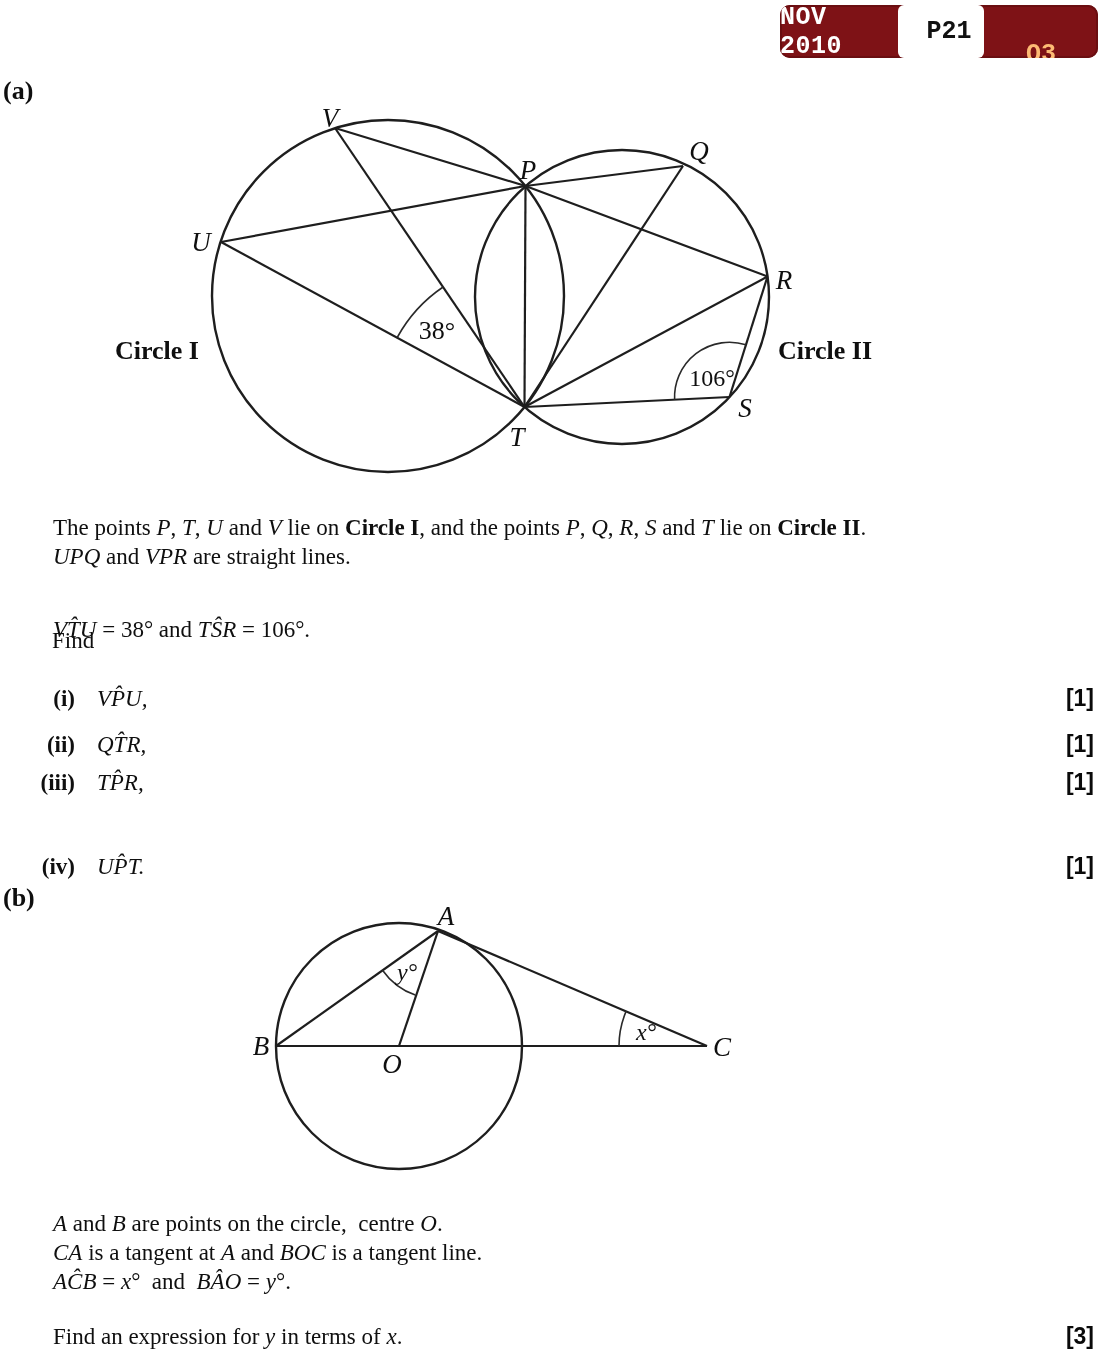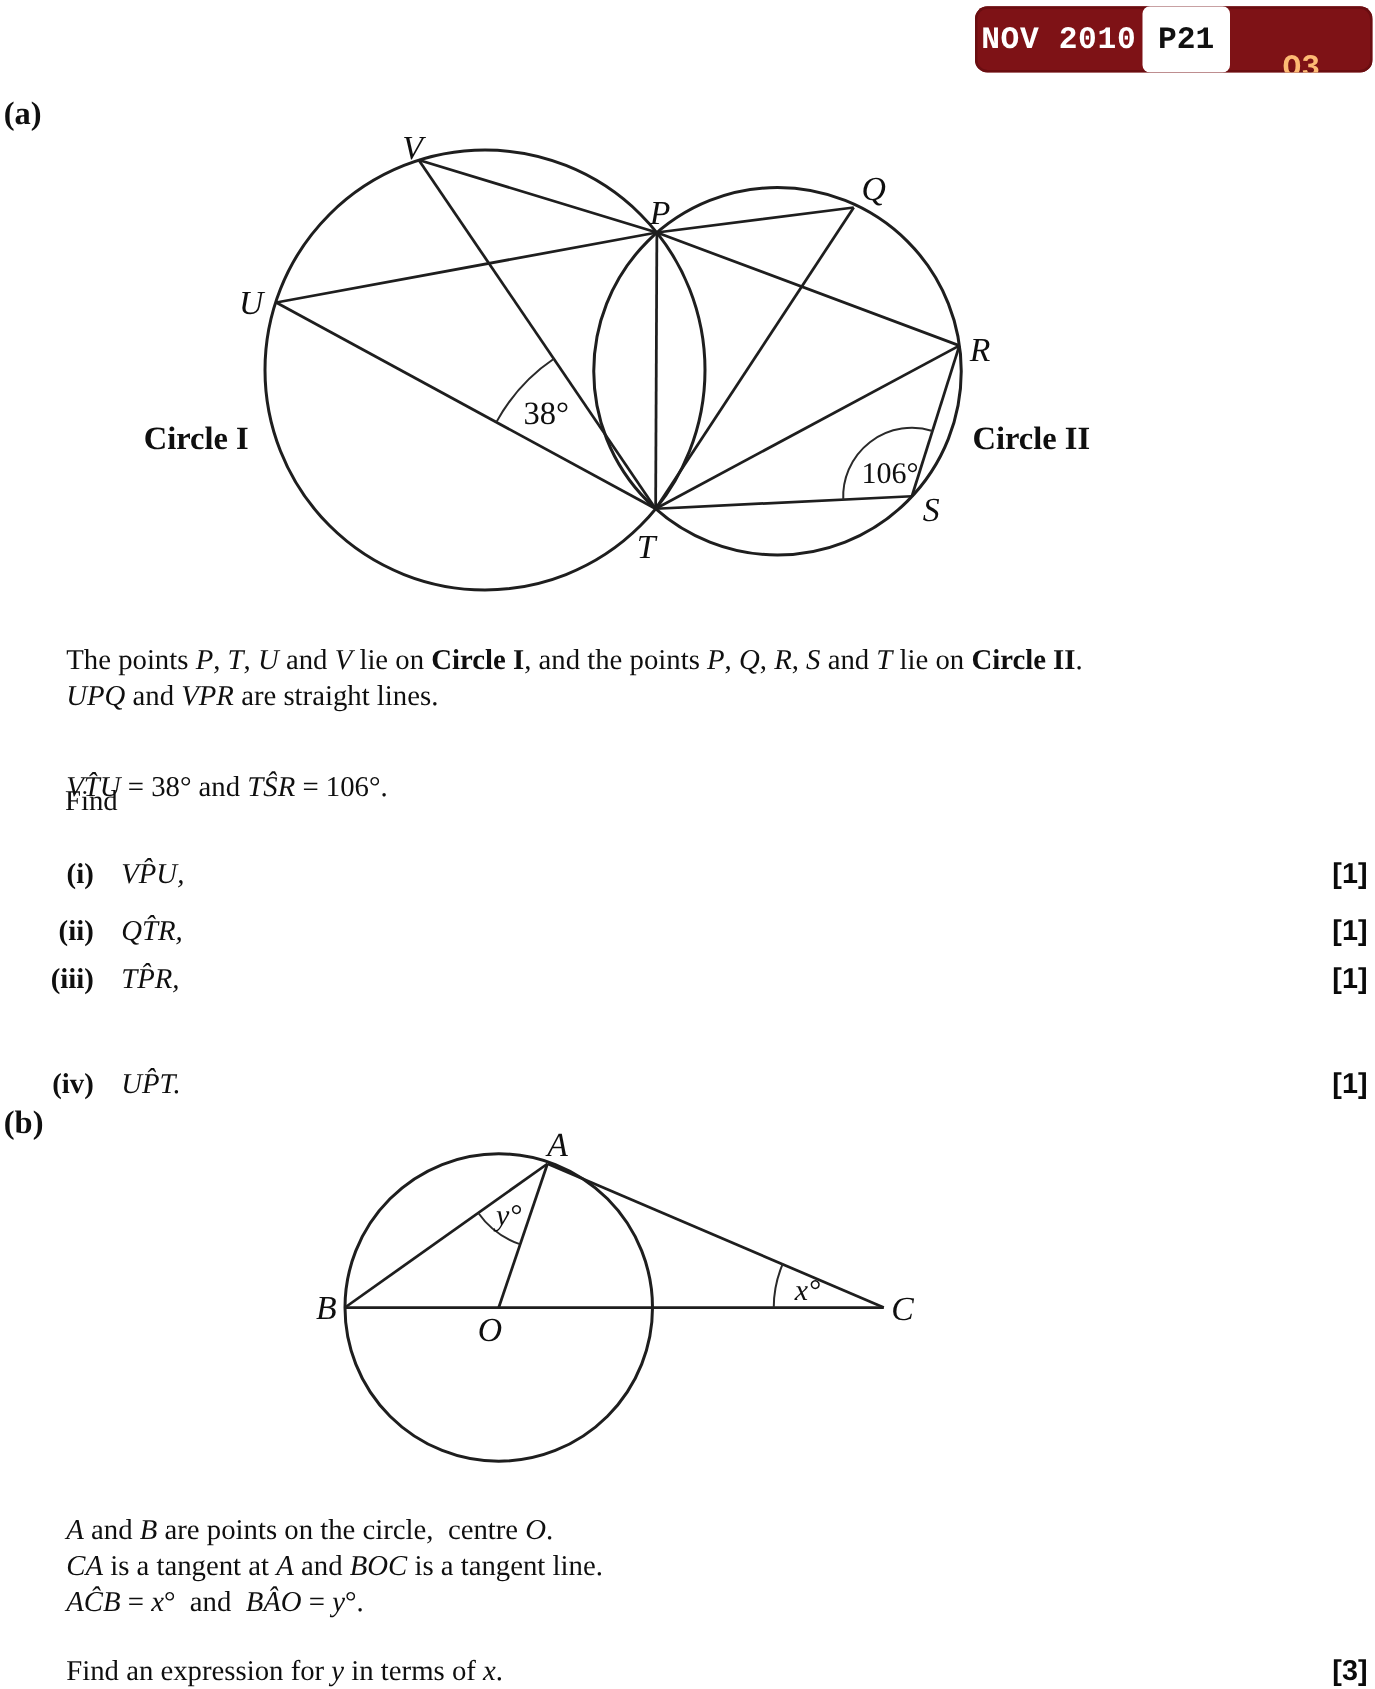--- a/index.html
+++ b/index.html
@@ -12,21 +12,21 @@
   
   .badge{
     left:780px;top:5px;width:318px;height:53px;
     display:flex;align-items:stretch;
     background:#7e1216;border-radius:10px;overflow:hidden;
     font-family:"Liberation Sans",sans-serif;font-weight:700;font-size:25px;
     box-shadow:0 0 0 2px #6a0e11 inset;
   }
   .badge .seg{display:flex;align-items:center;justify-content:center;font-family:Liberation Mono, monospace;}
   .badge .seg-date{flex:1;color:#ffffff;letter-spacing:.5px;}
-  .badge .seg-paper{width:70px;background:#ffffff;color:#111;border-radius:6px;}
+  .badge .seg-paper{width:70px;background:#ffffff;color:#111;border-radius:6px;padding-left:16px;}
   .badge .seg-q{width:114px;color:#fdba74;margin-top:45px;}
 
   
   .part-label{font-weight:700;font-size:26px;}
 
   
   .bodytext{font-size:23px;line-height:29px;white-space:pre-wrap;}
   .rich .s-i{font-style:italic;}
   .rich .s-b{font-weight:700;}
 

